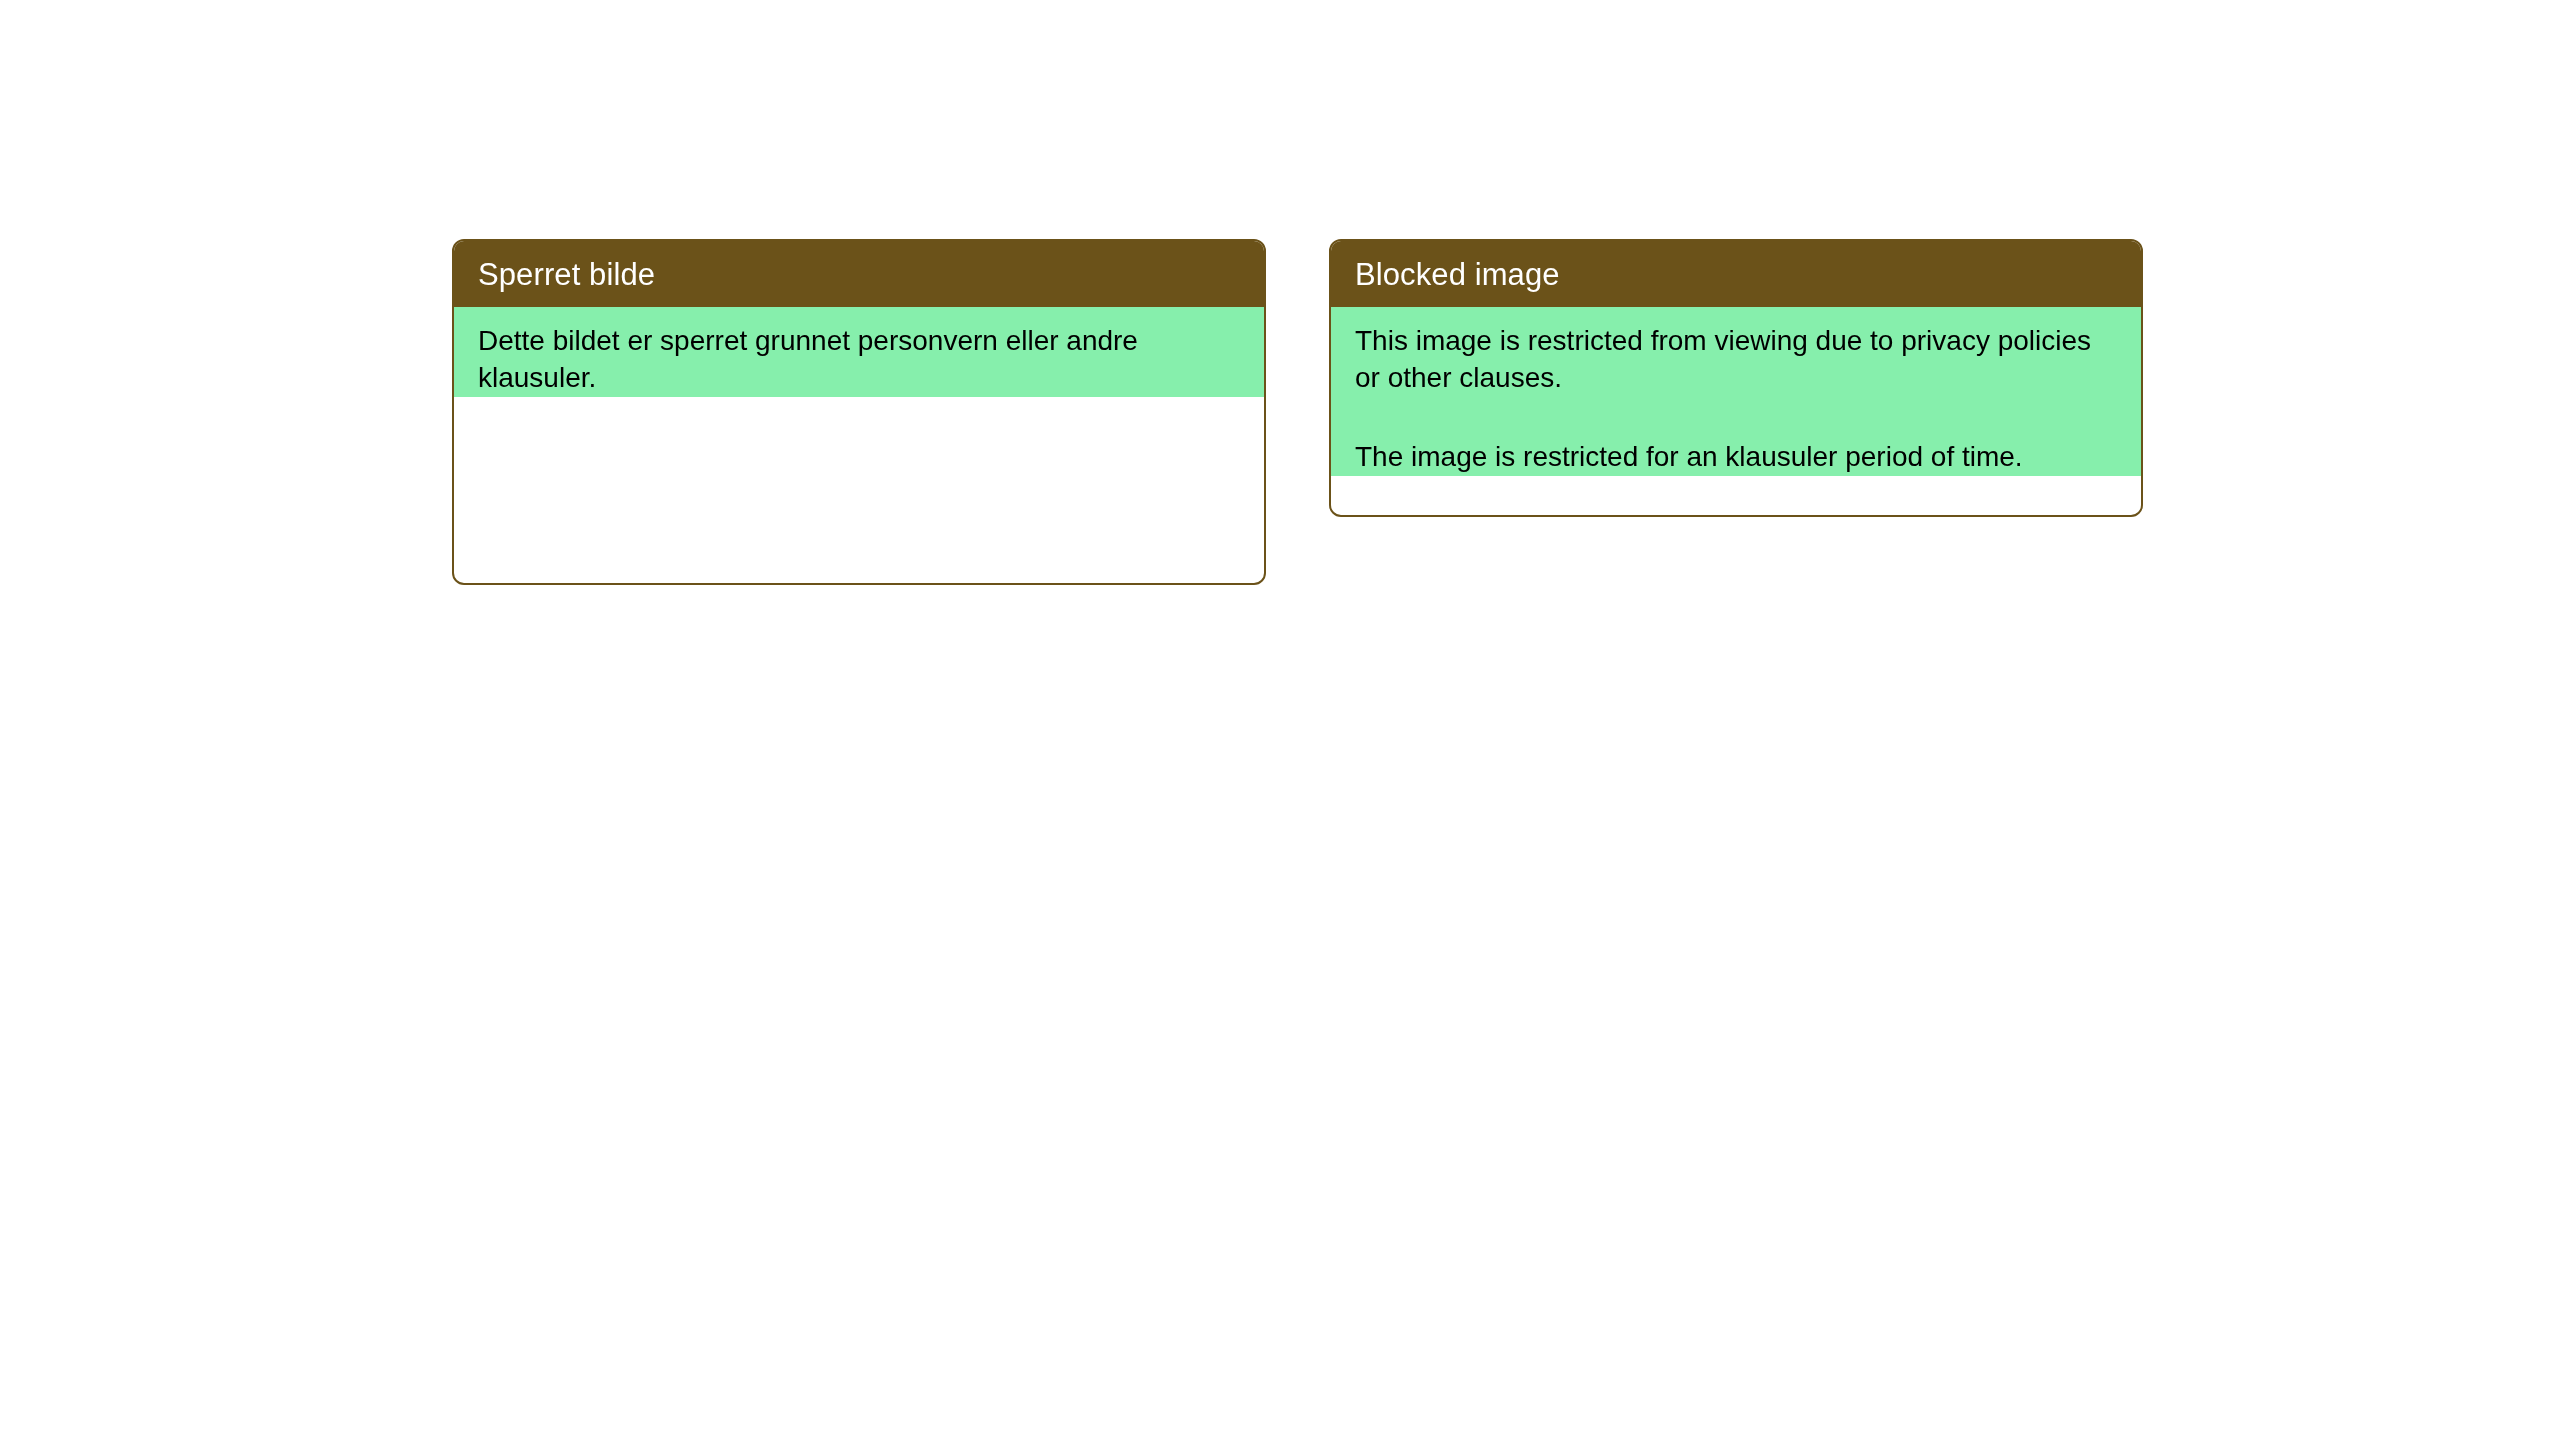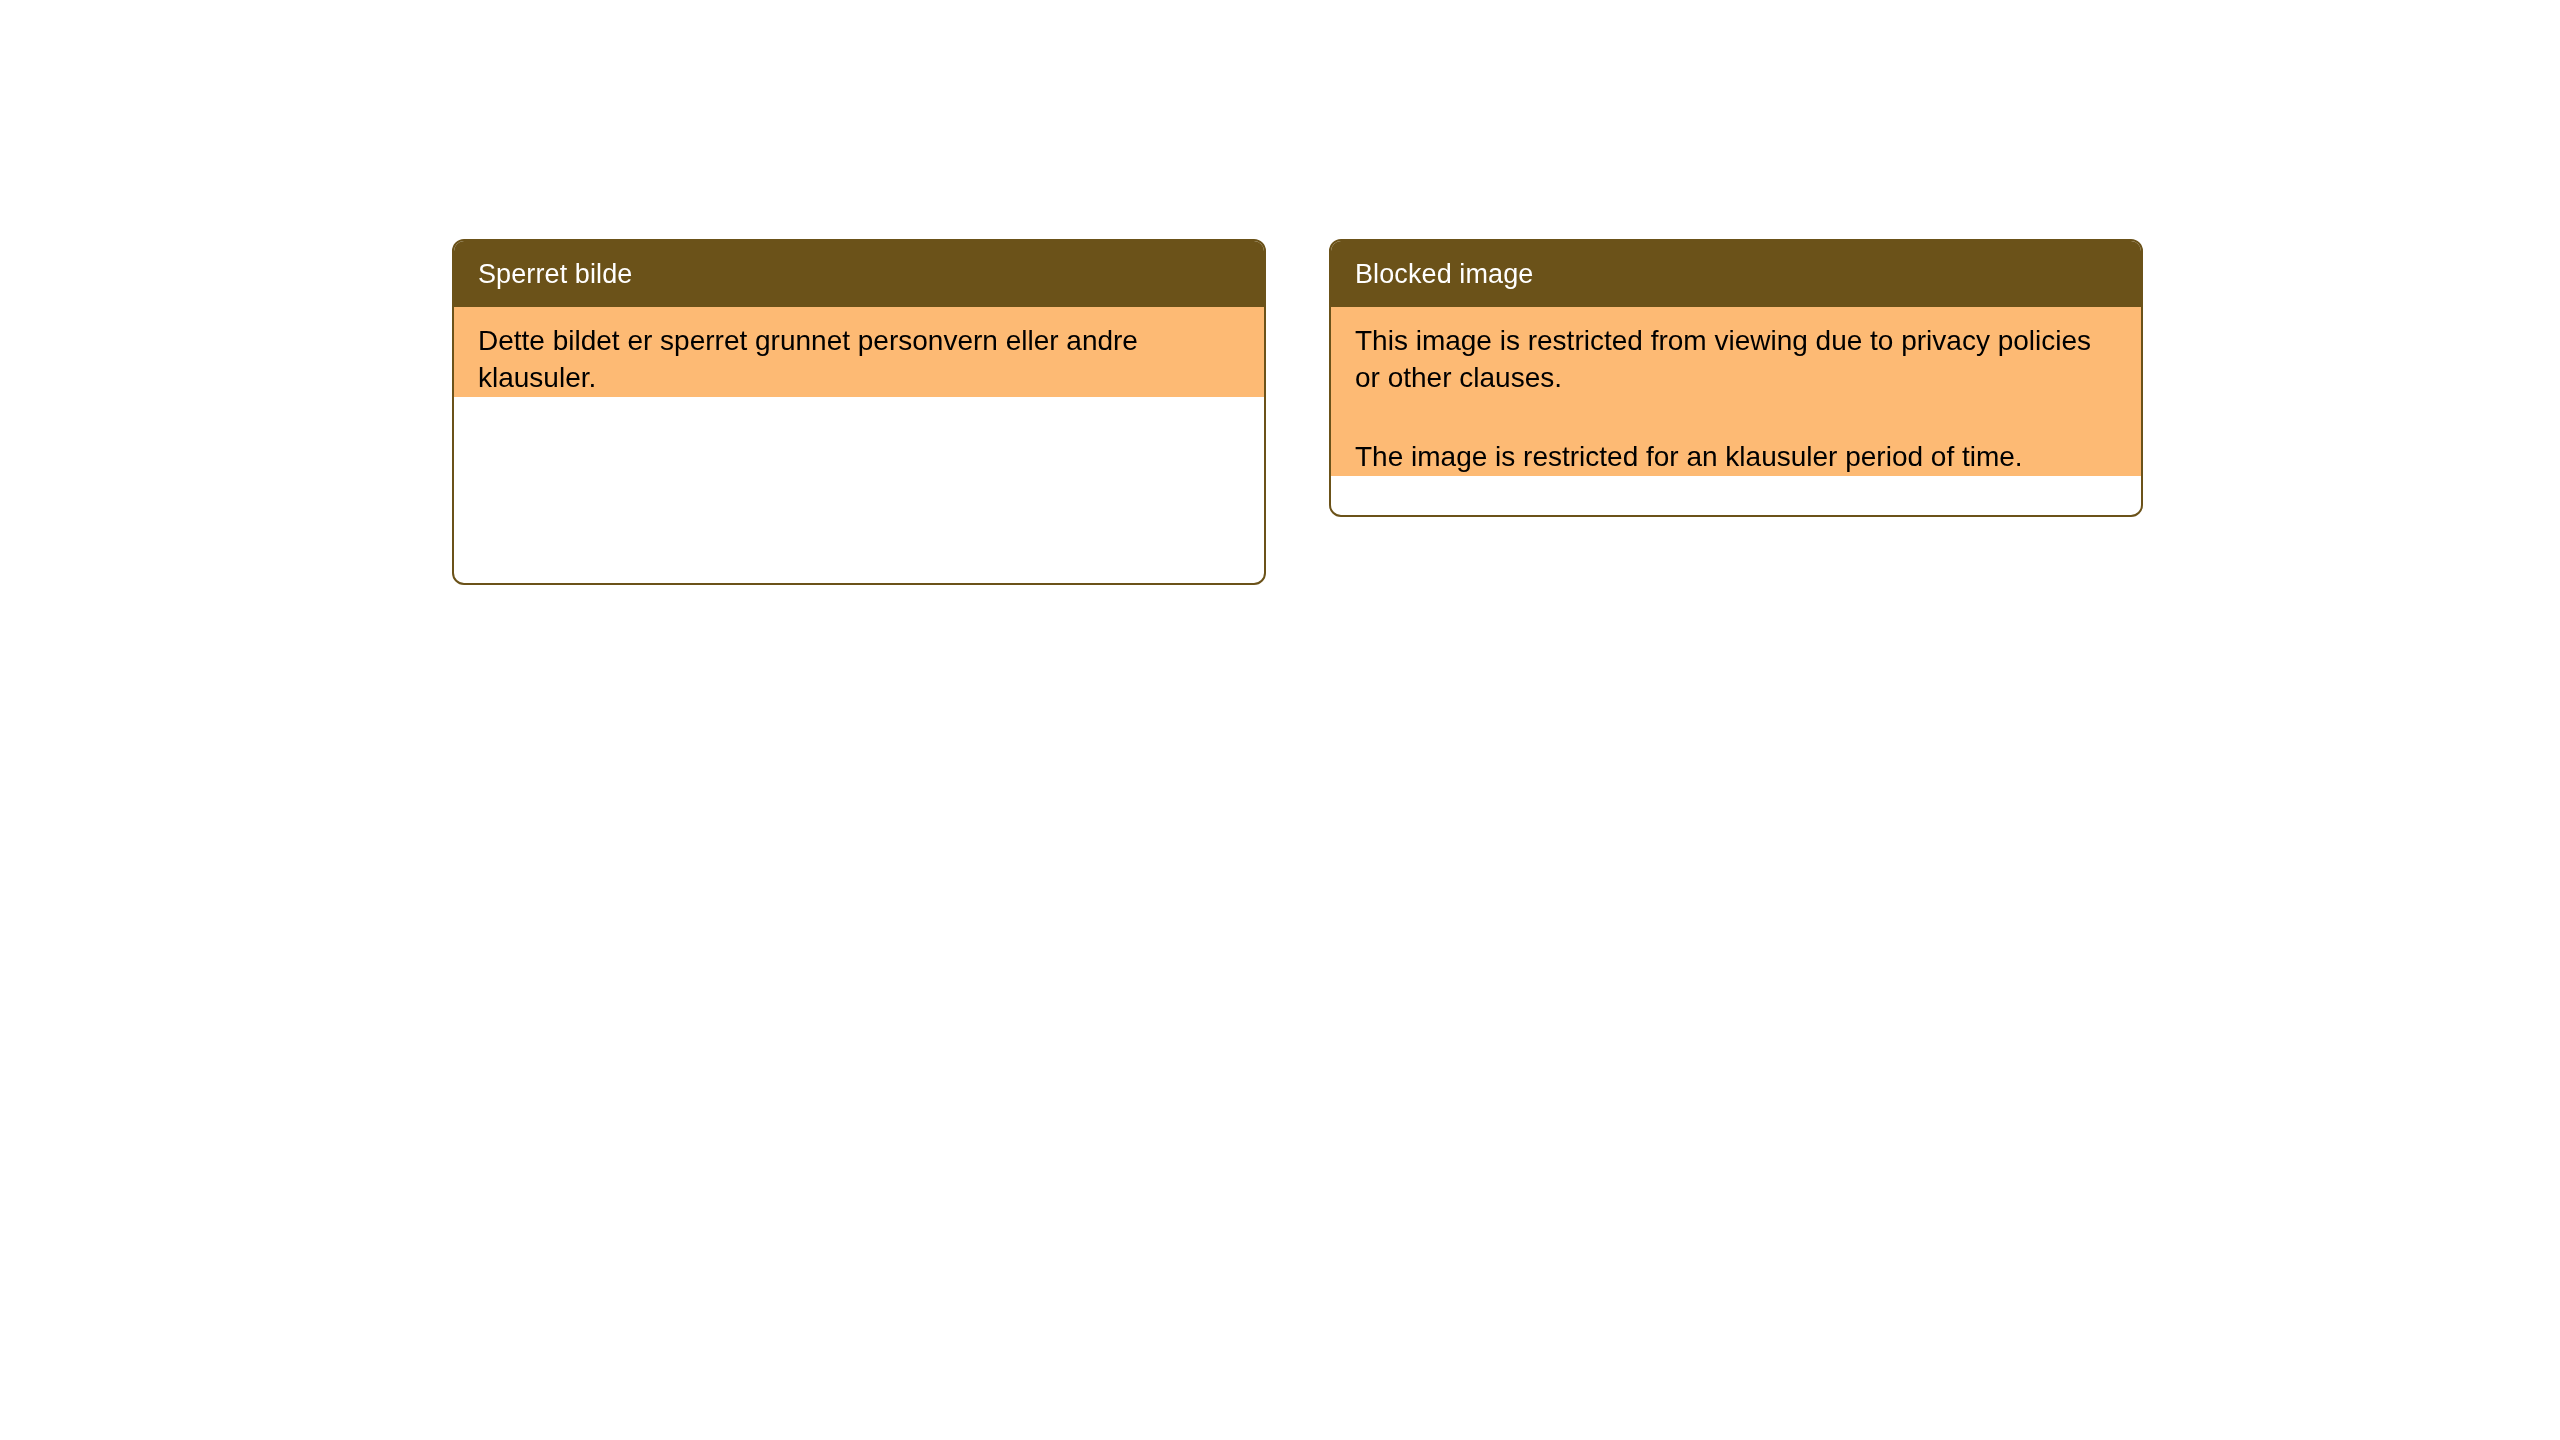--- a/index.html
+++ b/index.html
@@ -35,30 +35,30 @@
     height: 66px;
     background: #6B5219;
     display: flex;
     align-items: center;
     padding: 0 0 0 24px;
   }
 
   .card-header-title {
     color: #ffffff;
     font-family: "Liberation Sans", sans-serif;
-    font-size: 27px;
+    font-size: 31px;
     font-weight: 400;
     line-height: 1;
     letter-spacing: 0.1px;
     white-space: nowrap;
   }
 
   .card-body {
     box-sizing: border-box;
-    background: #fdba74;
+    background: #86efac;
     padding: 16px 20px 0 24px;
   }
 
   .card-paragraph {
     color: #000000;
     font-family: "Liberation Sans", sans-serif;
     font-size: 28px;
     font-weight: 400;
     line-height: 1.32;
     margin: 0;

